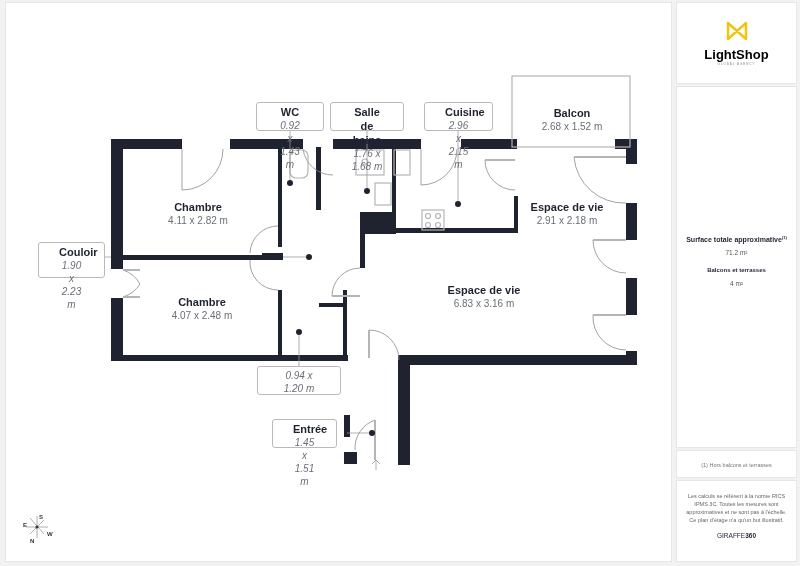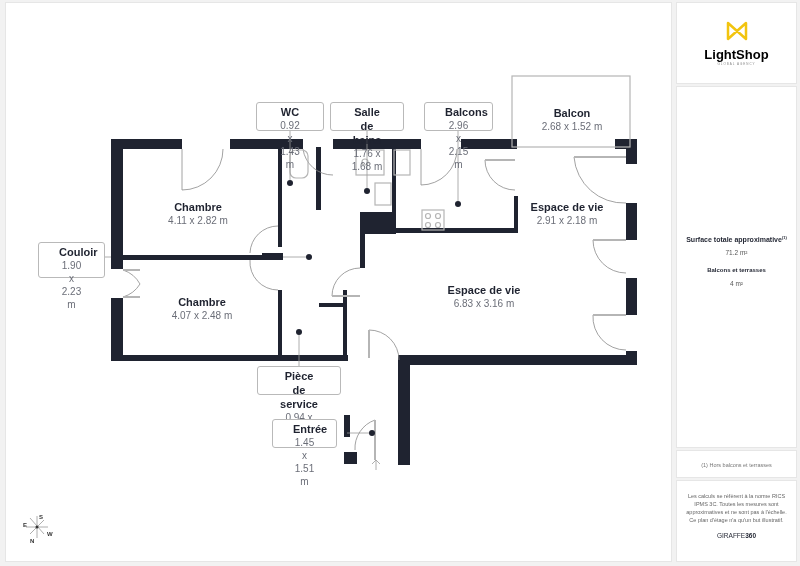--- a/index.html
+++ b/index.html
@@ -6,21 +6,21 @@
   body { width: 800px; height: 566px; position: relative; overflow: hidden; font-family: "Liberation Sans", sans-serif; }
   .plan-frame { position: absolute; left: 5px; top: 2px; width: 667px; height: 560px; background: #fff; border: 1px solid #e6e6e6; box-sizing: border-box; }
   .side-box { position: absolute; left: 676px; width: 121px; background: #fff; border: 1px solid #e6e6e6; box-sizing: border-box; }
   #logo-box { top: 2px; height: 82px; }
   #surface-box { top: 86px; height: 362px; }
   #note-box { top: 450px; height: 28px; }
   #disclaimer-box { top: 480px; height: 82px; }
   svg.plan { position: absolute; left: 0; top: 0; }
   .label { position: absolute; background: #fff; border: 1px solid #b9b9b9; border-radius: 3px; text-align: center; padding: 2px 20px; box-sizing: border-box; }
   .label .name { font-weight: bold; font-size: 11px; color: #1f2330; line-height: 14px; }
-  .label .dim { font-size: 10px; color: #6b6e78; line-height: 13px; }
+  .label .dim { font-size: 10px; color: #6b6e78; line-height: 13px; font-style: italic; }
   .room { position: absolute; text-align: center; transform: translateX(-50%); white-space: nowrap; }
   .room .name { font-weight: bold; font-size: 11px; color: #1f2330; line-height: 14px; }
   .room .dim { font-size: 10px; color: #6b6e78; line-height: 13px; }
   .logo-wrap { position: absolute; left: 0; right: 0; top: 18px; text-align: center; }
   .logo-text { font-weight: bold; font-size: 13px; color: #000000; margin-top: 2px; }
   .logo-sub { font-size: 3px; color: #888; letter-spacing: 1px; }
   .sum-title { position: absolute; left: 0; right: 0; top: 148px; text-align: center; font-size: 7px; font-weight: bold; color: #1f2330; }
   .sum-title sup { font-size: 4px; }
   .sum-val { position: absolute; left: 0; right: 0; top: 162px; text-align: center; font-size: 6.5px; color: #555; }
   .sum-sub { position: absolute; left: 0; right: 0; top: 180px; text-align: center; font-size: 6px; font-weight: bold; color: #1f2330; }
@@ -147,29 +147,28 @@
 
 <div class="label" style="left:256px;top:102px;width:68px;height:29px;">
   <div class="name">WC</div>
   <div class="dim">0.92 x 1.43 m</div>
 </div>
 <div class="label" style="left:330px;top:102px;width:74px;height:29px;">
   <div class="name">Salle de bains</div>
   <div class="dim">1.76 x 1.68 m</div>
 </div>
 <div class="label" style="left:424px;top:102px;width:69px;height:29px;">
-  <div class="name">Balcons</div>
+  <div class="name">Cuisine</div>
   <div class="dim">2.96 x 2.15 m</div>
 </div>
 <div class="label" style="left:38px;top:242px;width:67px;height:36px;">
   <div class="name">Couloir</div>
   <div class="dim">1.90 x 2.23 m</div>
 </div>
 <div class="label" style="left:257px;top:366px;width:84px;height:29px;">
-  <div class="name">Pièce de service</div>
   <div class="dim">0.94 x 1.20 m</div>
 </div>
 <div class="label" style="left:272px;top:419px;width:65px;height:29px;">
   <div class="name">Entrée</div>
   <div class="dim">1.45 x 1.51 m</div>
 </div>
 
 <div class="room" style="left:572px;top:97px;margin-top:9px;">
   <div class="name">Balcon</div>
   <div class="dim">2.68 x 1.52 m</div>

